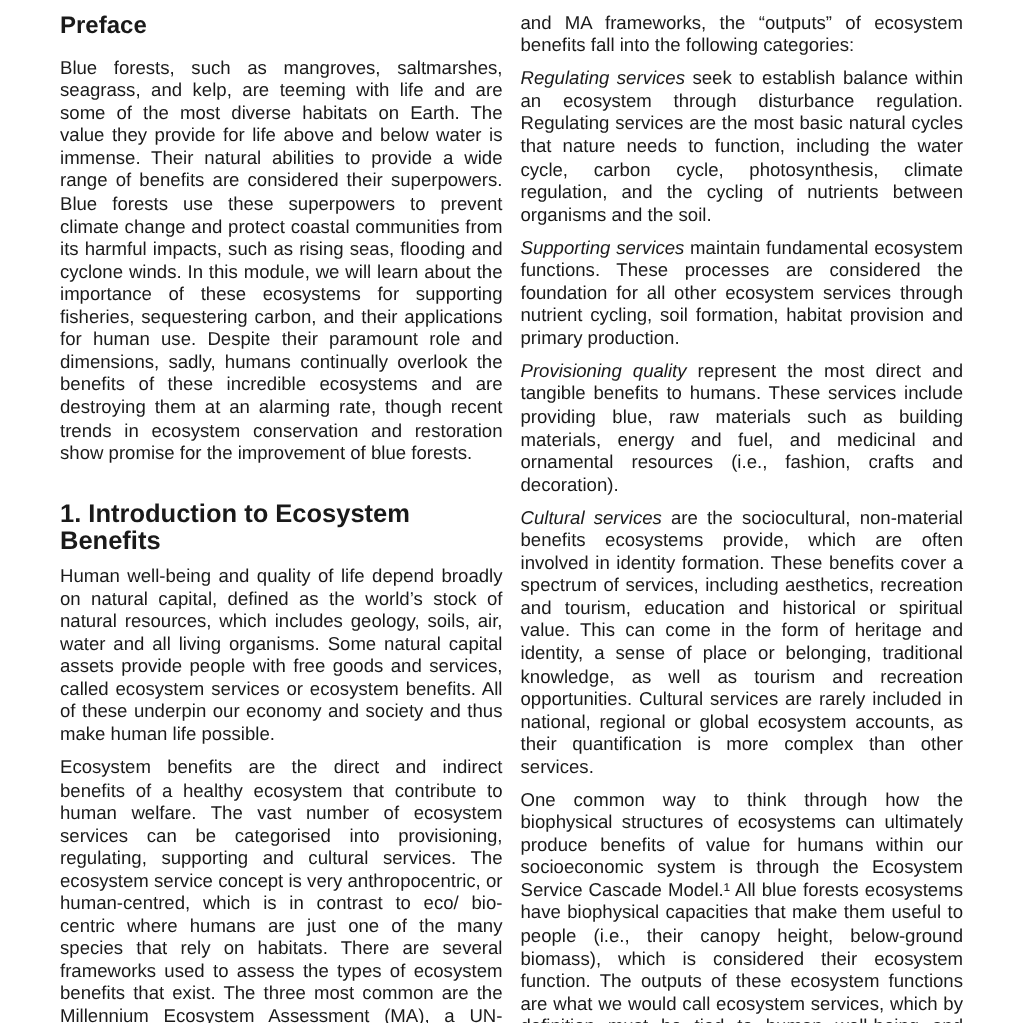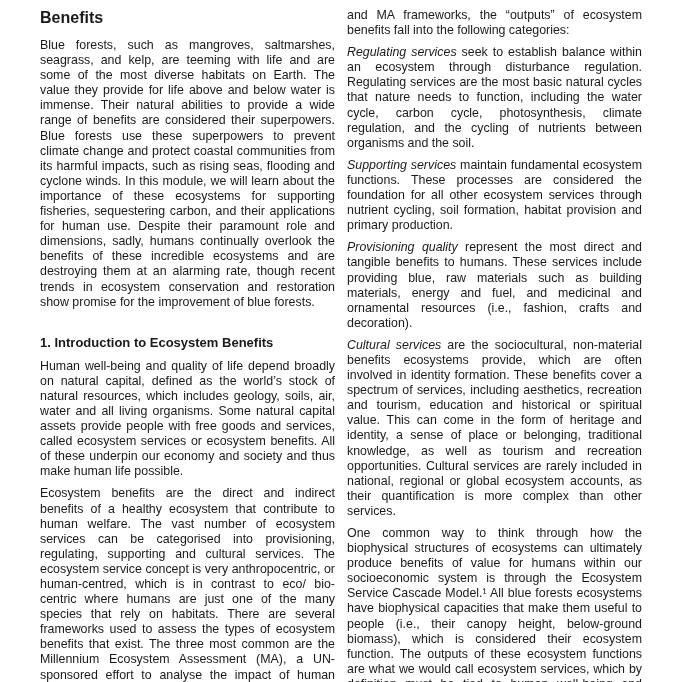--- a/index.html
+++ b/index.html
@@ -2,29 +2,29 @@
 <html><head>
 <meta charset="utf-8">
 <style>
   html, body { margin:0; padding:0; background:#ffffff; }
   body { width:682px; height:682px; overflow:hidden; position:relative; font-family:"Liberation Sans", sans-serif; color:#1a1a1a; }
   .col { position:absolute; top:0; width:295px; font-size:12.4px; line-height:15.1px; }
   .col-left { left:40px; }
   .col-right { left:347px; }
   p { margin:0 0 7px 0; text-align:justify; }
   h1.preface { font-size:16px; font-weight:bold; margin:9px 0 11px 0; line-height:18px; }
-  h2.sec { font-size:13px; font-weight:bold; margin:24px 0 7px 0; line-height:18px; }
+  h2.sec { font-size:17px; font-weight:bold; margin:24px 0 7px 0; line-height:18px; }
   em { font-style:italic; }
   .lead { margin-top:8px; }
 </style>
 </head>
 <body>
 
 <div class="col col-left">
-  <h1 class="preface">Benefits</h1>
+  <h1 class="preface">Preface</h1>
   <p>Blue forests, such as mangroves, saltmarshes, seagrass, and kelp, are teeming with life and are some of the most diverse habitats on Earth. The value they provide for life above and below water is immense. Their natural abilities to provide a wide range of benefits are considered their superpowers. Blue forests use these superpowers to prevent climate change and protect coastal communities from its harmful impacts, such as rising seas, flooding and cyclone winds. In this module, we will learn about the importance of these ecosystems for supporting fisheries, sequestering carbon, and their applications for human use. Despite their paramount role and dimensions, sadly, humans continually overlook the benefits of these incredible ecosystems and are destroying them at an alarming rate, though recent trends in ecosystem conservation and restoration show promise for the improvement of blue forests.</p>
   <h2 class="sec">1. Introduction  to Ecosystem Benefits</h2>
   <p>Human well-being and quality of life depend broadly on natural capital, defined as the world’s stock of natural resources, which includes geology, soils, air, water and all living organisms. Some natural capital assets provide people with free goods and services, called ecosystem services or ecosystem benefits. All of these underpin our economy and society and thus make human life possible.</p>
   <p>Ecosystem benefits are the direct and indirect benefits of a healthy ecosystem that contribute to human welfare. The vast number of ecosystem services can be categorised into provisioning, regulating, supporting and cultural services. The ecosystem service concept is very anthropocentric, or human-centred, which is in contrast to eco/ bio-centric where humans are just one of the many species that rely on habitats. There are several frameworks used to assess the types of ecosystem benefits that exist. The three most common are the Millennium Ecosystem Assessment (MA), a UN-sponsored effort to analyse the impact of human actions on</p>
 </div>
 
 <div class="col col-right">
   <p class="lead">and MA frameworks, the “outputs” of ecosystem benefits fall into the following categories:</p>
   <p><em>Regulating services</em><span> seek to establish balance within an ecosystem through disturbance regulation. Regulating services are the most basic natural cycles that nature needs to function, including the water cycle, carbon cycle, photosynthesis, climate regulation, and the cycling of nutrients between organisms and the soil.</span></p>
   <p><em>Supporting services</em><span> maintain fundamental ecosystem functions. These processes are considered the foundation for all other ecosystem services through nutrient cycling, soil formation, habitat provision and primary production.</span></p>

